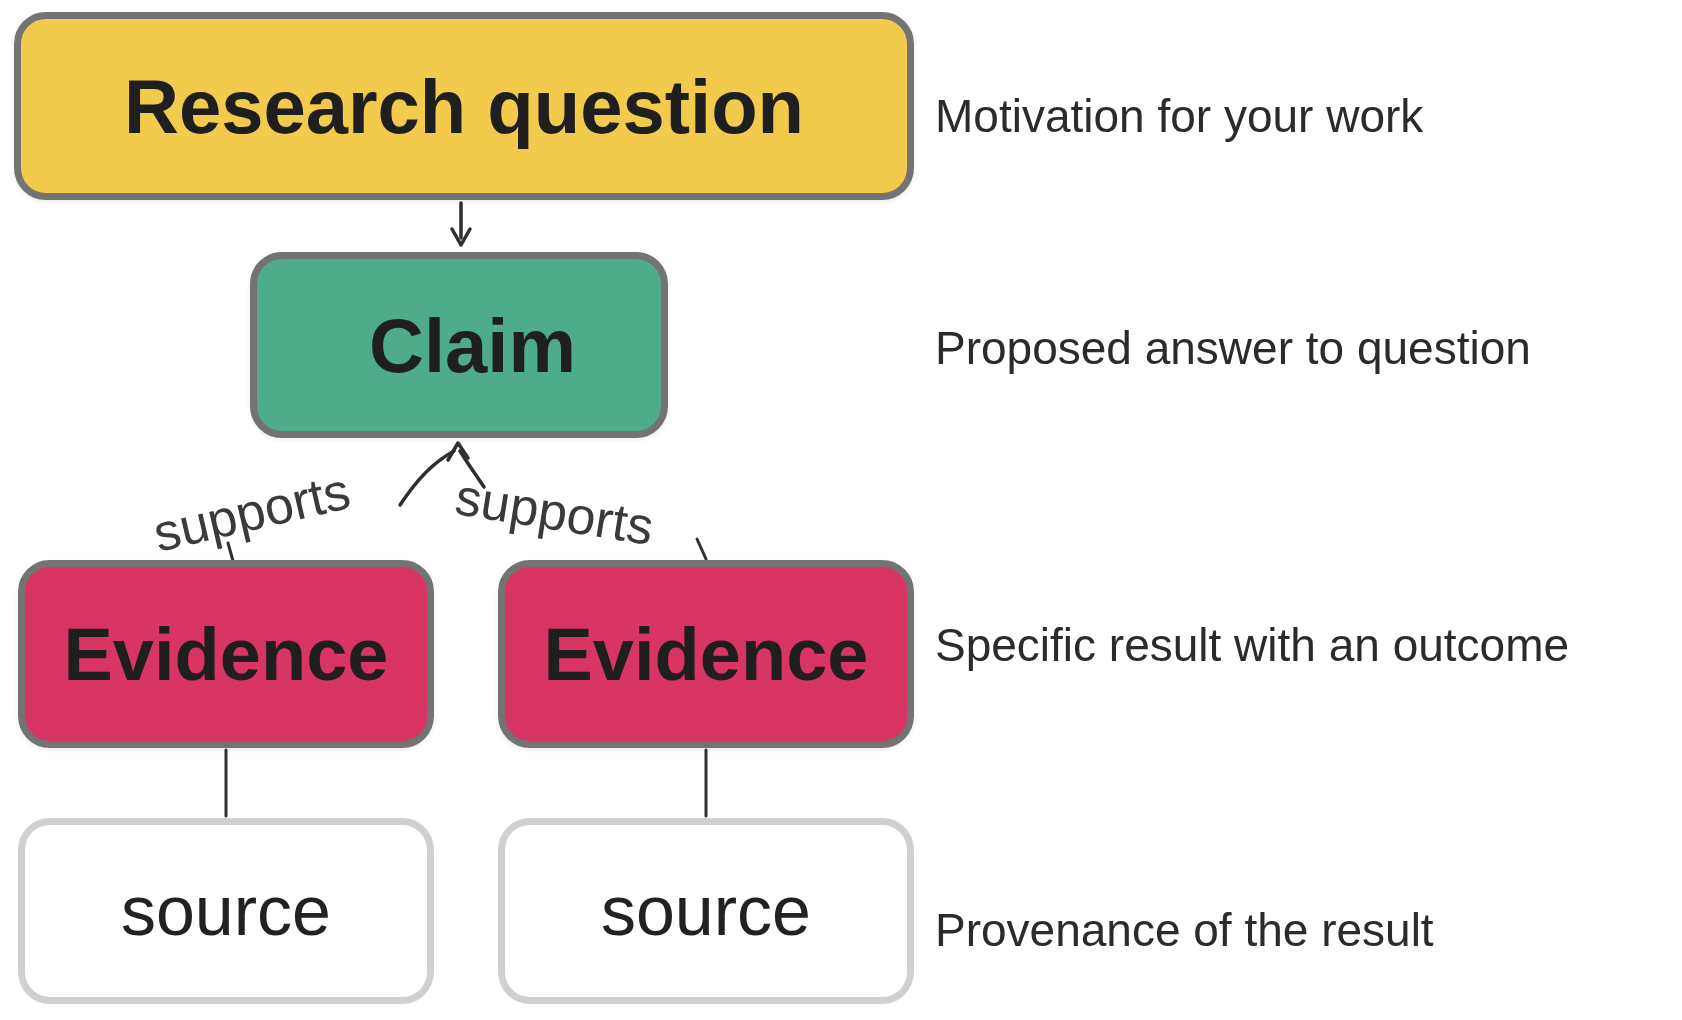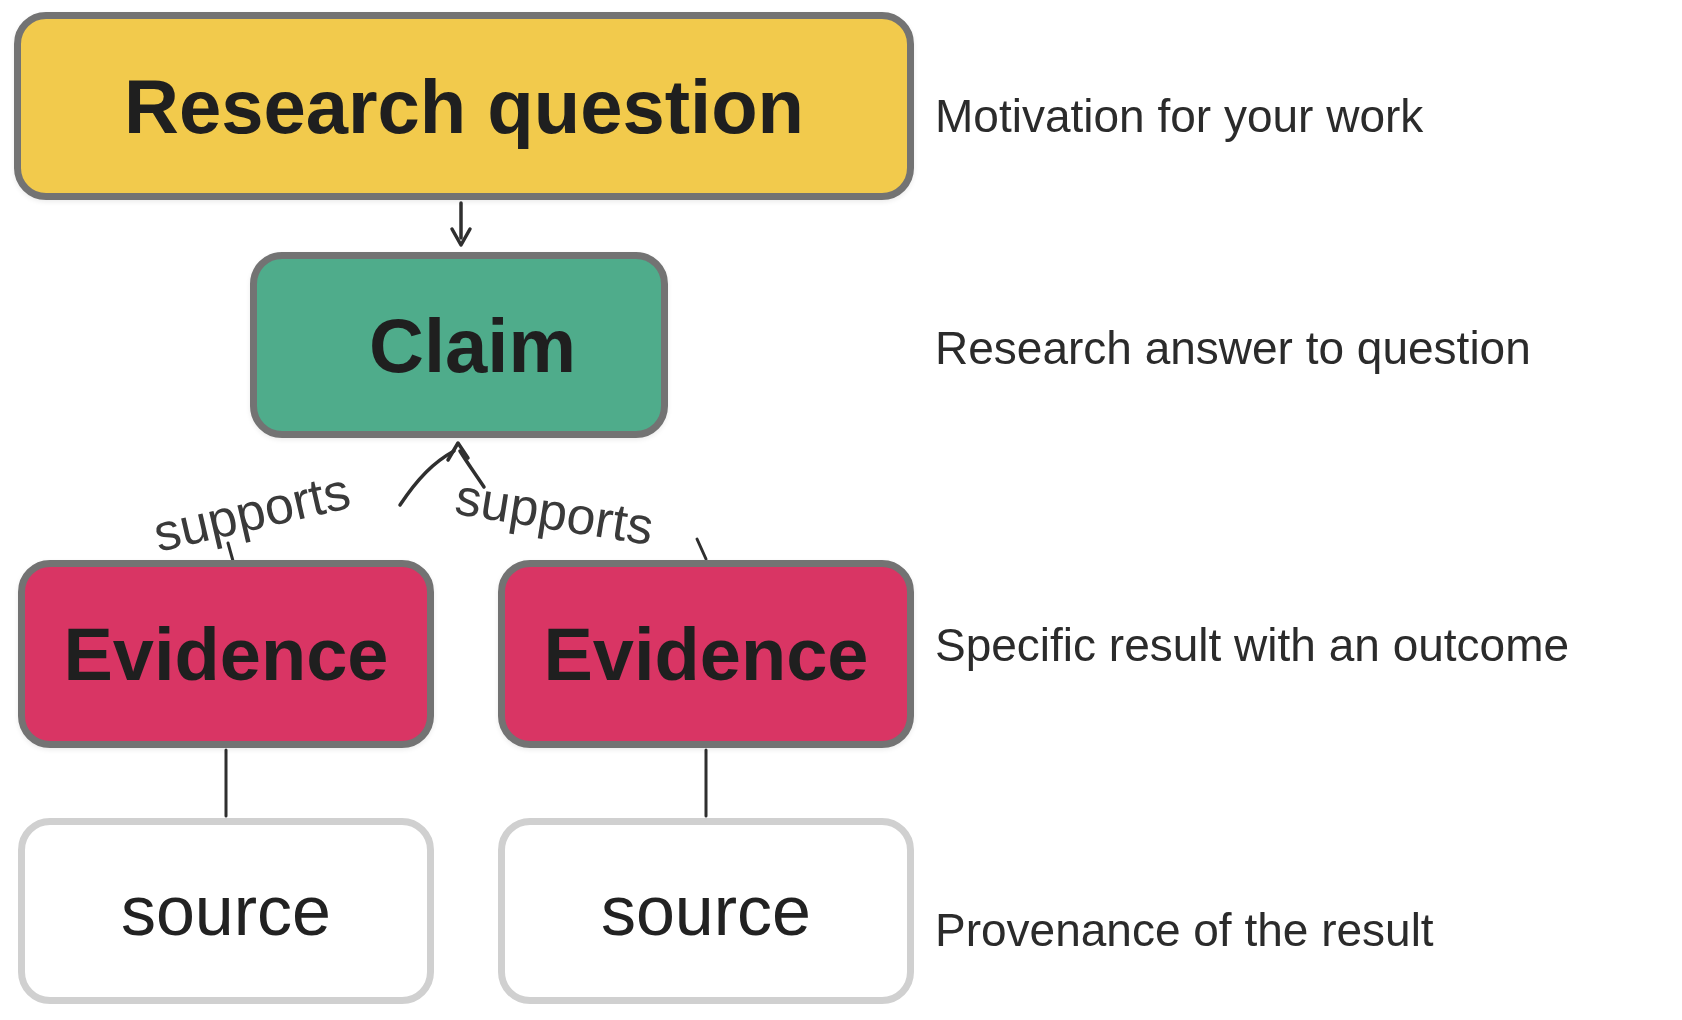--- a/index.html
+++ b/index.html
@@ -146,19 +146,19 @@
   <div class="node node-source-right">
     <span class="lbl">source</span>
   </div>
 
   <div class="edge-label edge-label-left">supports</div>
 
   <div class="edge-label edge-label-right">supports</div>
 
   <div class="annotation annotation-research">Motivation for your work</div>
 
-  <div class="annotation annotation-claim">Research answer to question</div>
+  <div class="annotation annotation-claim">Proposed answer to question</div>
 
   <div class="annotation annotation-evidence">Specific result with an outcome</div>
 
   <div class="annotation annotation-source">Provenance of the result</div>
 
 </div>
 
 </body></html>

